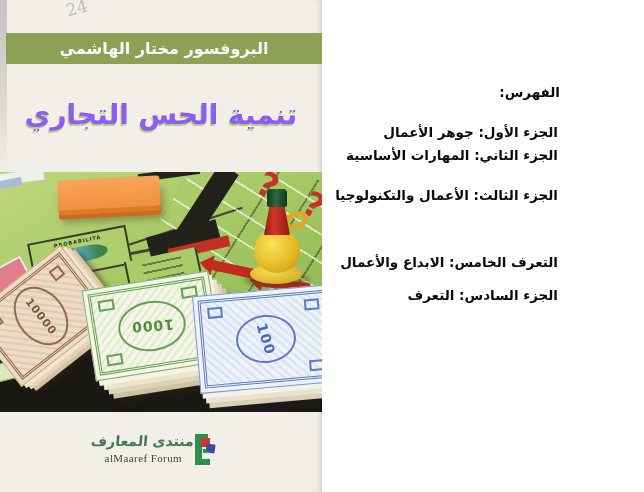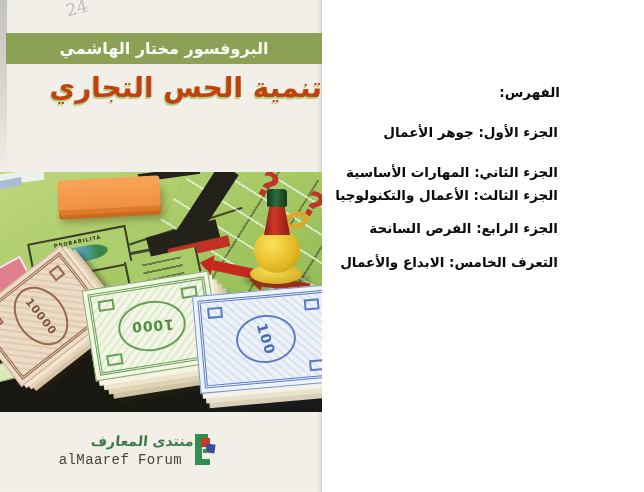--- a/index.html
+++ b/index.html
@@ -12,21 +12,21 @@
          box-shadow:inset -4px 0 5px -3px rgba(0,0,0,.18);}
   .scan-edge{position:absolute;left:0;top:0;width:7px;height:175px;
          background:linear-gradient(180deg,#bcbcbc,#d9d6cf 60%,rgba(217,214,207,0));opacity:.85;}
   .pencil{position:absolute;left:66px;top:-2px;font-size:17px;color:rgba(105,105,122,.38);
          transform:rotate(-14deg);font-family:"DejaVu Serif",serif;}
 
   .author-band{position:absolute;left:6px;top:33px;width:316px;height:31px;background:#8ca156;
          color:#fdfdf8;display:flex;align-items:center;justify-content:center;
          font-size:16px;font-weight:bold;direction:rtl;letter-spacing:.5px;}
 
-  .title{position:absolute;left:0;top:65px;width:322px;text-align:right;color:#c2410c;
+  .title{position:absolute;left:0;top:92px;width:322px;text-align:center;color:#8b5cf6;
          font-weight:bold;font-size:28px;line-height:46px;direction:rtl;
          text-shadow:-1px 2px 1px rgba(168,196,118,.9);}
 
   
   .photo{position:absolute;left:0;top:172px;width:322px;height:240px;overflow:hidden;
          background:linear-gradient(150deg,#bfd67d 0%,#a6c966 40%,#94bc56 70%,#88b04e 100%);}
   .white-sliver{left:-8px;top:0;width:52px;height:11px;background:#edf1ec;transform:rotate(-7deg);}
   .blue-sliver{left:-10px;top:8px;width:32px;height:8px;background:#a9bdd9;transform:rotate(-11deg);}
 
   .bline{position:absolute;background:#2e2e1e;height:3px;opacity:.85;}
@@ -124,37 +124,37 @@
   .bill-blue .bill-ellipse{width:56px;height:44px;border:2px solid #5b7cc0;}
   .bill-blue .val{transform:rotate(78deg);font-size:14px;font-weight:bold;color:#4a6ab8;letter-spacing:1px;}
   .bill-blue .c1{left:6px;top:5px;width:15px;height:11px;border:2px solid #5b7cc0;}
   .bill-blue .c2{right:6px;top:5px;width:15px;height:11px;border:2px solid #5b7cc0;}
   .bill-blue .c3{right:6px;bottom:5px;width:15px;height:11px;border:2px solid #5b7cc0;}
 
   
   .publisher{position:absolute;left:0;top:430px;width:322px;height:48px;}
   .pub-ar{position:absolute;right:128px;top:3px;font-size:14px;font-weight:bold;color:#3e7b4a;
          direction:rtl;transform:skewX(-5deg);letter-spacing:1px;}
-  .pub-en{position:absolute;right:140px;top:22px;font-size:14px;color:#44443a;
-         font-family:Liberation Mono, monospace;letter-spacing:.4px;text-align:right;}
+  .pub-en{position:absolute;right:140px;top:22px;font-size:11px;color:#44443a;
+         font-family:Liberation Serif, serif;letter-spacing:.4px;text-align:right;}
   .pub-mark{position:absolute;left:195px;top:4px;width:20px;height:31px;}
   .mark-bar{left:0;top:0;width:7px;height:31px;background:#2f8f4e;}
   .mark-top{left:0;top:0;width:13px;height:5px;background:#2f8f4e;}
   .mark-bottom{left:0;bottom:0;width:15px;height:6px;background:#2f8f4e;}
   .mark-red{left:6px;top:4px;width:9px;height:9px;background:#c8392e;}
   .mark-blue{left:11px;top:10px;width:9px;height:9px;background:#3b4ba0;transform:rotate(8deg);}
   .mark-dot{left:8px;top:15px;width:4px;height:4px;background:#2f8f4e;}
 
   
   .toc{position:absolute;left:322px;top:0;width:322px;height:356px;background:#ffffff;}
   .toc-line{position:absolute;right:86px;direction:rtl;white-space:nowrap;
          font-size:13.5px;font-weight:bold;color:#0b0b0b;font-family:"DejaVu Sans",sans-serif;}
   .tl0{top:84px;right:84px;}
   .tl1{top:124px;}
-  .tl2{top:164px;}
+  .tl2{top:147px;}
   .tl3{top:187px;}
   .tl4{top:220px;}
   .tl5{top:254px;}
   .tl6{top:287px;}
 </style>
 </head>
 <body>
 
 <div class="scene">
 
@@ -259,17 +259,17 @@
         <div class="abs mark-dot"></div>
       </div>
     </div>
   </div>
 
   <div class="toc">
     <div class="toc-line tl0">الفهرس:</div>
     <div class="toc-line tl1">الجزء الأول: جوهر الأعمال</div>
     <div class="toc-line tl2">الجزء الثاني: المهارات الأساسية</div>
     <div class="toc-line tl3">الجزء الثالث: الأعمال والتكنولوجيا</div>
-    <div class="toc-line tl4">الجزء الرابع: الفرص السانحة</div>
     <div class="toc-line tl5">التعرف الخامس: الابداع والأعمال</div>
+    <div class="toc-line tl6">الجزء السادس: التعرف</div>
   </div>
 
 </div>
 
 </body></html>

